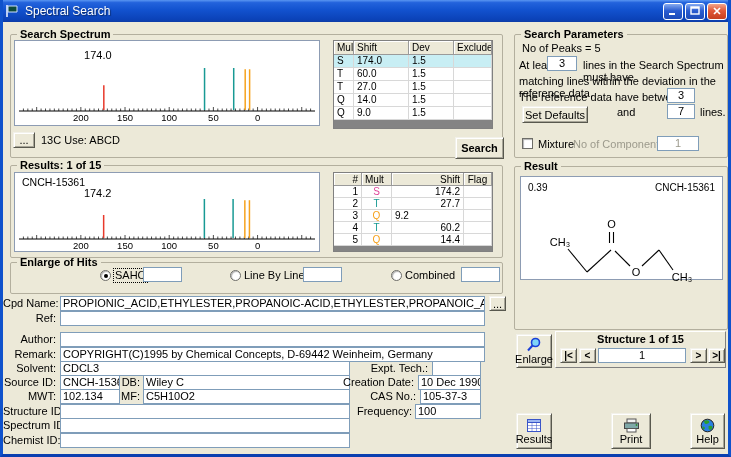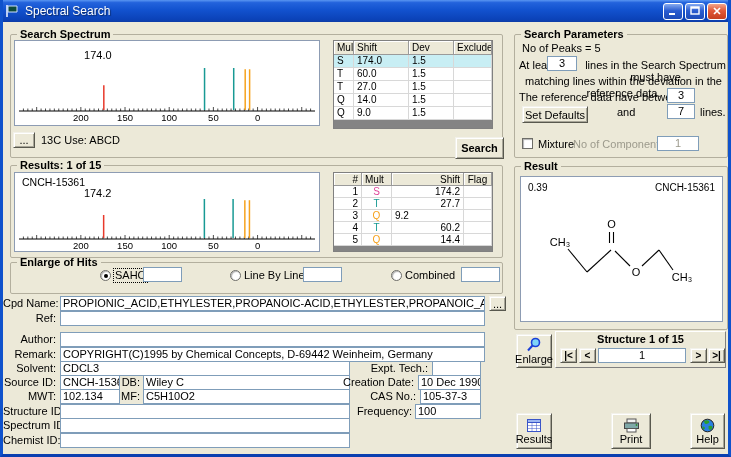--- a/index.html
+++ b/index.html
@@ -7,21 +7,21 @@
   .window{position:relative;width:731px;height:457px;background:#ece9d8;
     border-left:3px solid #0f52cc;border-right:3px solid #0f52cc;border-bottom:3px solid #0a3fb0;overflow:hidden;}
   .titlebar{position:absolute;left:-3px;top:0;width:731px;height:22px;
     background:linear-gradient(180deg,#5a96f2 0%,#2363dc 12%,#1252cf 45%,#0b42b8 88%,#0d3ca6 100%);
     display:flex;align-items:center;padding:0 4px;}
   .title-text{color:#fff;font-weight:normal;font-size:12px;margin-left:5px;text-shadow:1px 1px 1px #0a2a6a;flex:1;}
   .winbtn{width:20px;height:17px;border-radius:3px;border:1px solid #fff;margin-left:2px;
     display:flex;align-items:center;justify-content:center;}
   .winbtn.blue{background:linear-gradient(180deg,#86abf0,#2a5cd0 45%,#1d4bb8);}
   .winbtn.red{background:linear-gradient(180deg,#f2a58c,#e15837 45%,#c63f1f);}
-  .client-abs{position:absolute;font-size:11px;color:#000;text-align:center;}
+  .client-abs{position:absolute;font-size:11px;color:#000;}
   fieldset.grp{position:absolute;border:1px solid #b3af9e;border-radius:2px;margin:0;padding:0;background:transparent;}
   fieldset.grp legend{font-weight:bold;font-size:11px;margin-left:6px;padding:0 3px;color:#000;}
   .plot{position:absolute;background:#fff;border:1px solid #8d9cb3;}
   .grid{position:absolute;background:#fff;border:1px solid #808080;overflow:hidden;font-size:10px;}
   .hrow{display:flex;background:#ece9d8;}
   .hcell{padding:1px 3px;border-right:1px solid #9a9a9a;border-bottom:1px solid #9a9a9a;box-shadow:inset 1px 1px 0 #fff;overflow:hidden;white-space:nowrap;}
   .grow{display:flex;background:#fff;}
   .grow.sel{background:#c8eef4;}
   .gcell{padding:0 3px;border-right:1px solid #d8d8d8;border-bottom:1px solid #d8d8d8;overflow:hidden;white-space:nowrap;line-height:12px;}
   .gfill{background:#848484;width:100%;}
@@ -403,21 +403,21 @@
 
   <div class="flabel" style="left:355px;top:361px;width:70px">Expt. Tech.:</div>
   <div class="box" style="left:429px;top:361px;width:49px"></div>
   <div class="flabel" style="left:330px;top:375px;width:81px">Creation Date:</div>
   <div class="box" style="left:415px;top:375px;width:63px">10 Dec 1990</div>
   <div class="flabel" style="left:330px;top:389px;width:83px">CAS No.:</div>
   <div class="box" style="left:417px;top:389px;width:61px">105-37-3</div>
   <div class="flabel" style="left:330px;top:404px;width:79px">Frequency:</div>
   <div class="box" style="left:412px;top:404px;width:66px">100</div>
 
-  <div class="plot" style="left:517px;top:176px;width:203px;height:146px">
+  <div class="plot" style="left:517px;top:176px;width:203px;height:104px">
     <div style="position:absolute;left:7px;top:5px;font-size:10px">0.39</div>
     <div style="position:absolute;right:7px;top:5px;font-size:10px;text-align:right">CNCH-15361</div>
     <svg id="mol" width="201" height="144" viewBox="0 0 201 144">
     <g stroke="#000" stroke-width="1.1">
       <line x1="47" y1="72" x2="66" y2="95"></line>
       <line x1="66" y1="95" x2="90" y2="73"></line>
       <line x1="88.5" y1="66" x2="88.5" y2="55"></line>
       <line x1="92.5" y1="66" x2="92.5" y2="55"></line>
       <line x1="94" y1="74" x2="109" y2="89"></line>
       <line x1="121" y1="89" x2="138" y2="73"></line>

